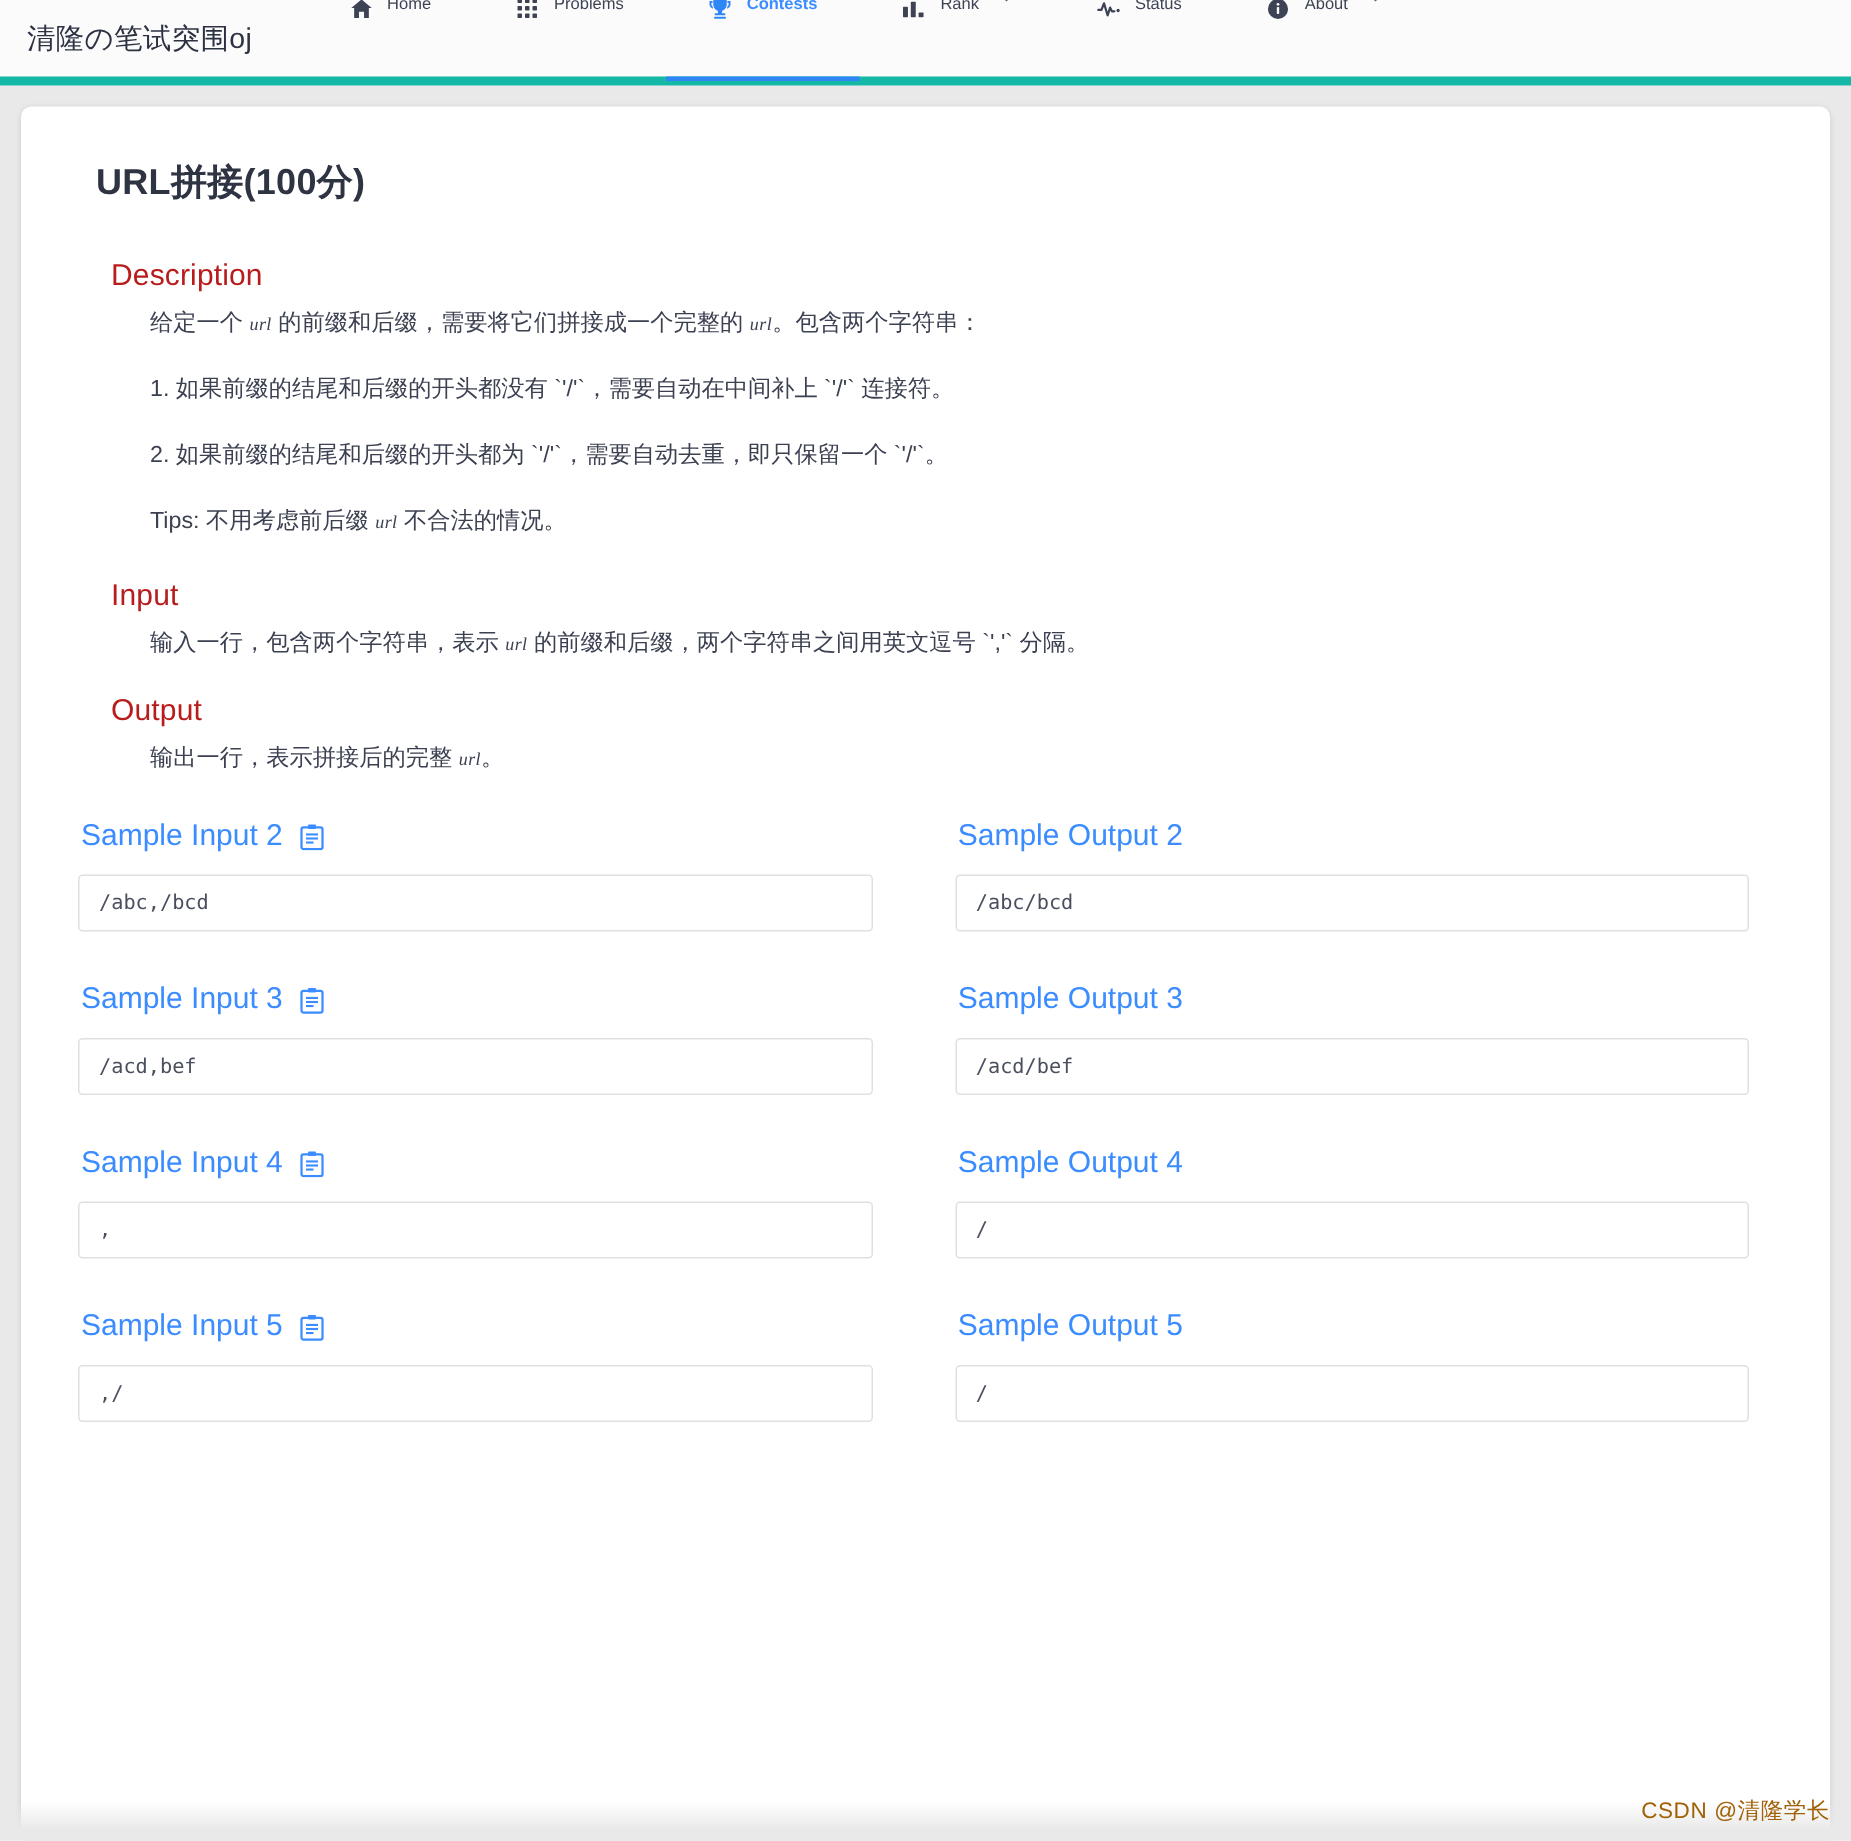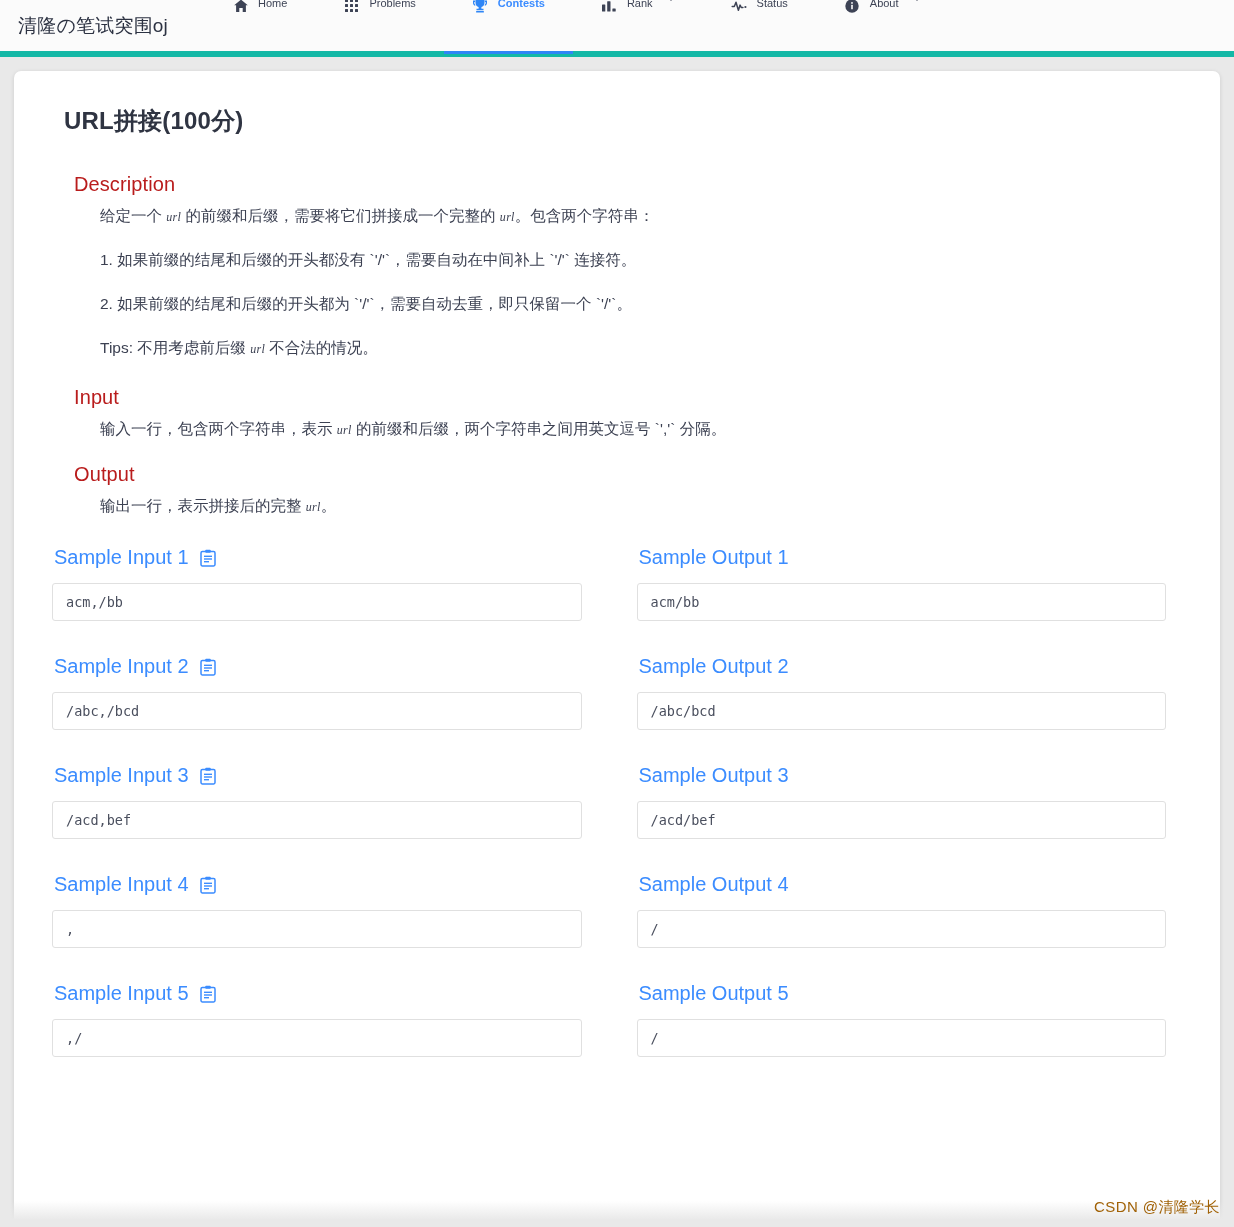--- a/index.html
+++ b/index.html
@@ -254,43 +254,20 @@
         <p class="para"><span>输入一行，包含两个字符串，表示 </span><span class="mathit">url</span><span> 的前缀和后缀，两个字符串之间用英文逗号 `','` 分隔。</span></p>
       </div>
 
       <div class="sec-block tight">
         <h2 class="section">Output</h2>
         <p class="para"><span>输出一行，表示拼接后的完整 </span><span class="mathit">url</span><span>。</span></p>
       </div>
 
       <div class="samples">
 
-        <div class="srow">
-          <div class="scol">
-            <div class="slabel">
-              <span>Sample Input 1</span>
-              <span class="copy-btn">
-                <svg width="16" height="18" viewBox="0 0 16 18">
-                    <rect x="1" y="2.6" width="14" height="14.4" rx="1.4" fill="none" stroke="#3b8cff" stroke-width="1.5"></rect>
-                    <rect x="5.3" y="0.7" width="5.4" height="3" rx=".8" fill="#3b8cff"></rect>
-                    <rect x="4" y="6.6" width="8" height="1.4" fill="#3b8cff"></rect>
-                    <rect x="4" y="9.3" width="8" height="1.4" fill="#3b8cff"></rect>
-                    <rect x="4" y="12" width="5" height="1.4" fill="#3b8cff"></rect>
-                  </svg>
-              </span>
-            </div>
-            <div class="sbox">acm,/bb</div>
-          </div>
-          <div class="scol">
-            <div class="slabel">
-              <span>Sample Output 1</span>
-            </div>
-            <div class="sbox">acm/bb</div>
-          </div>
-        </div>
 
         <div class="srow">
           <div class="scol">
             <div class="slabel">
               <span>Sample Input 2</span>
               <span class="copy-btn">
                 <svg width="16" height="18" viewBox="0 0 16 18">
                     <rect x="1" y="2.6" width="14" height="14.4" rx="1.4" fill="none" stroke="#3b8cff" stroke-width="1.5"></rect>
                     <rect x="5.3" y="0.7" width="5.4" height="3" rx=".8" fill="#3b8cff"></rect>
                     <rect x="4" y="6.6" width="8" height="1.4" fill="#3b8cff"></rect>

